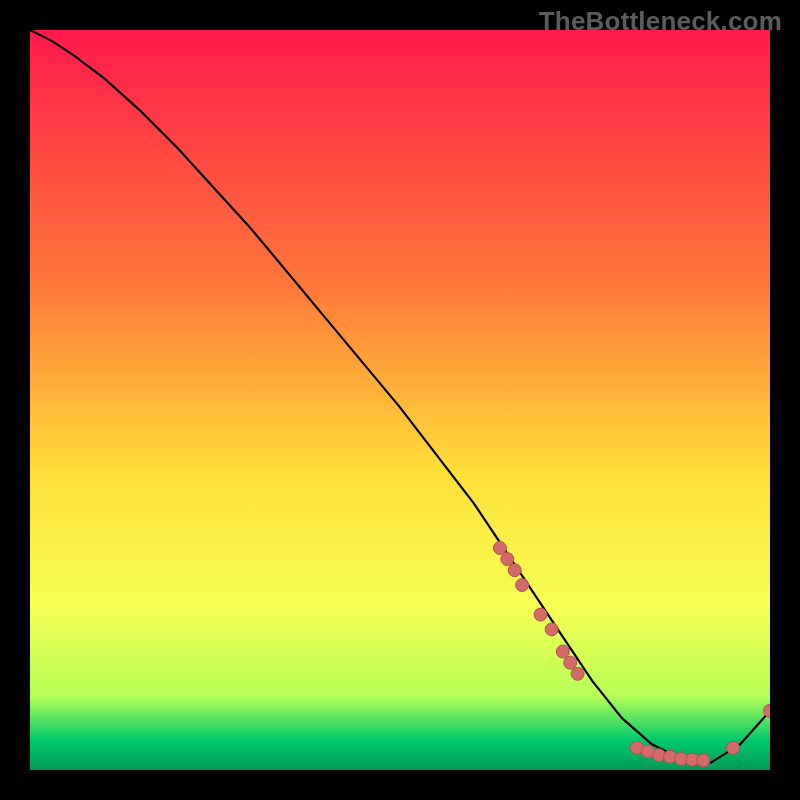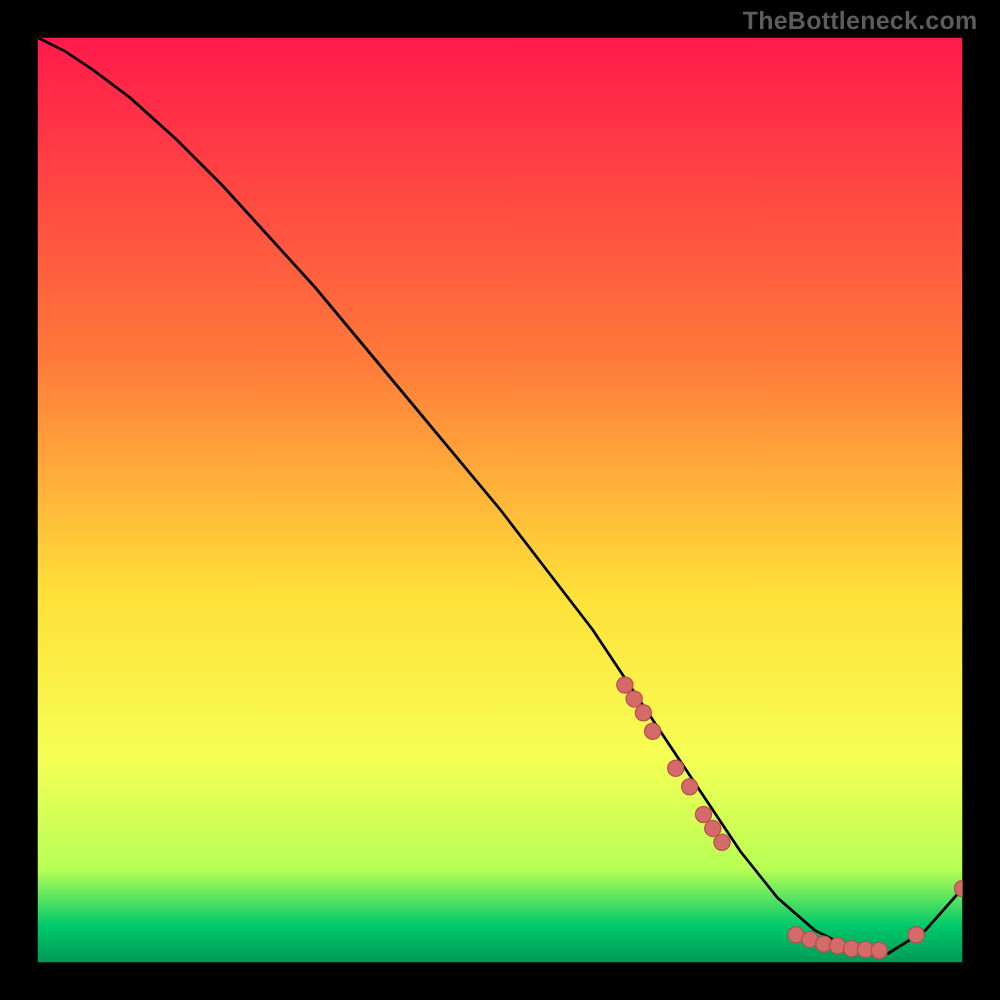--- a/index.html
+++ b/index.html
@@ -14,21 +14,21 @@
   .stage {
     position: relative;
     width: 800px;
     height: 800px;
   }
   .watermark {
     position: absolute;
     top: 6px;
     right: 18px;
     color: #5c5c5c;
-    font-size: 20px;
+    font-size: 26px;
     font-weight: 600;
     letter-spacing: 0.2px;
     user-select: none;
   }
   .plot {
     position: absolute;
     left: 30px;
     top: 30px;
     width: 740px;
     height: 740px;

